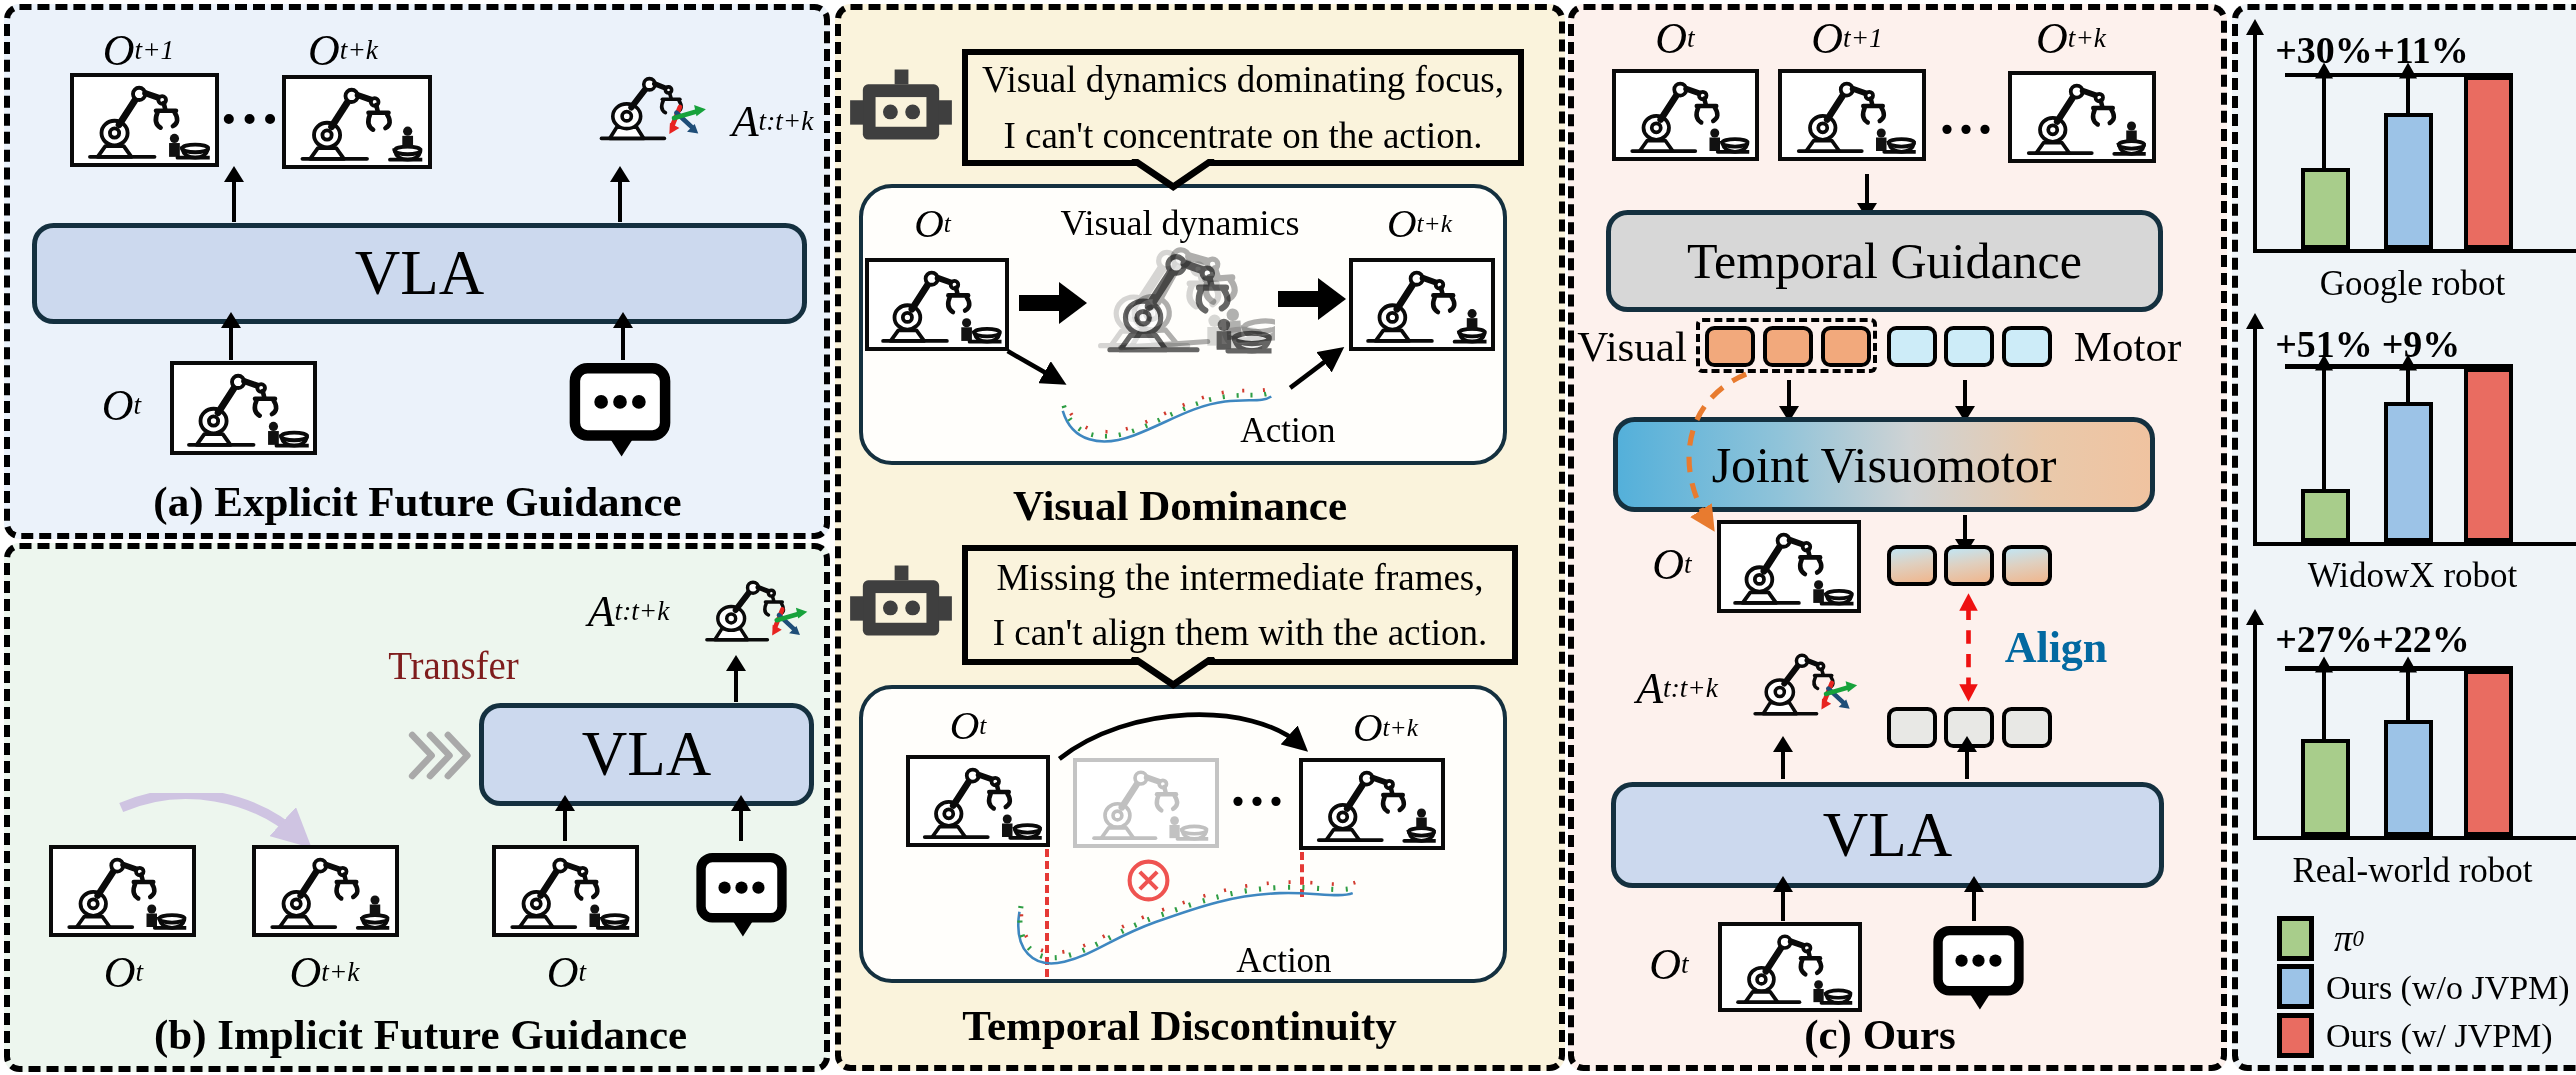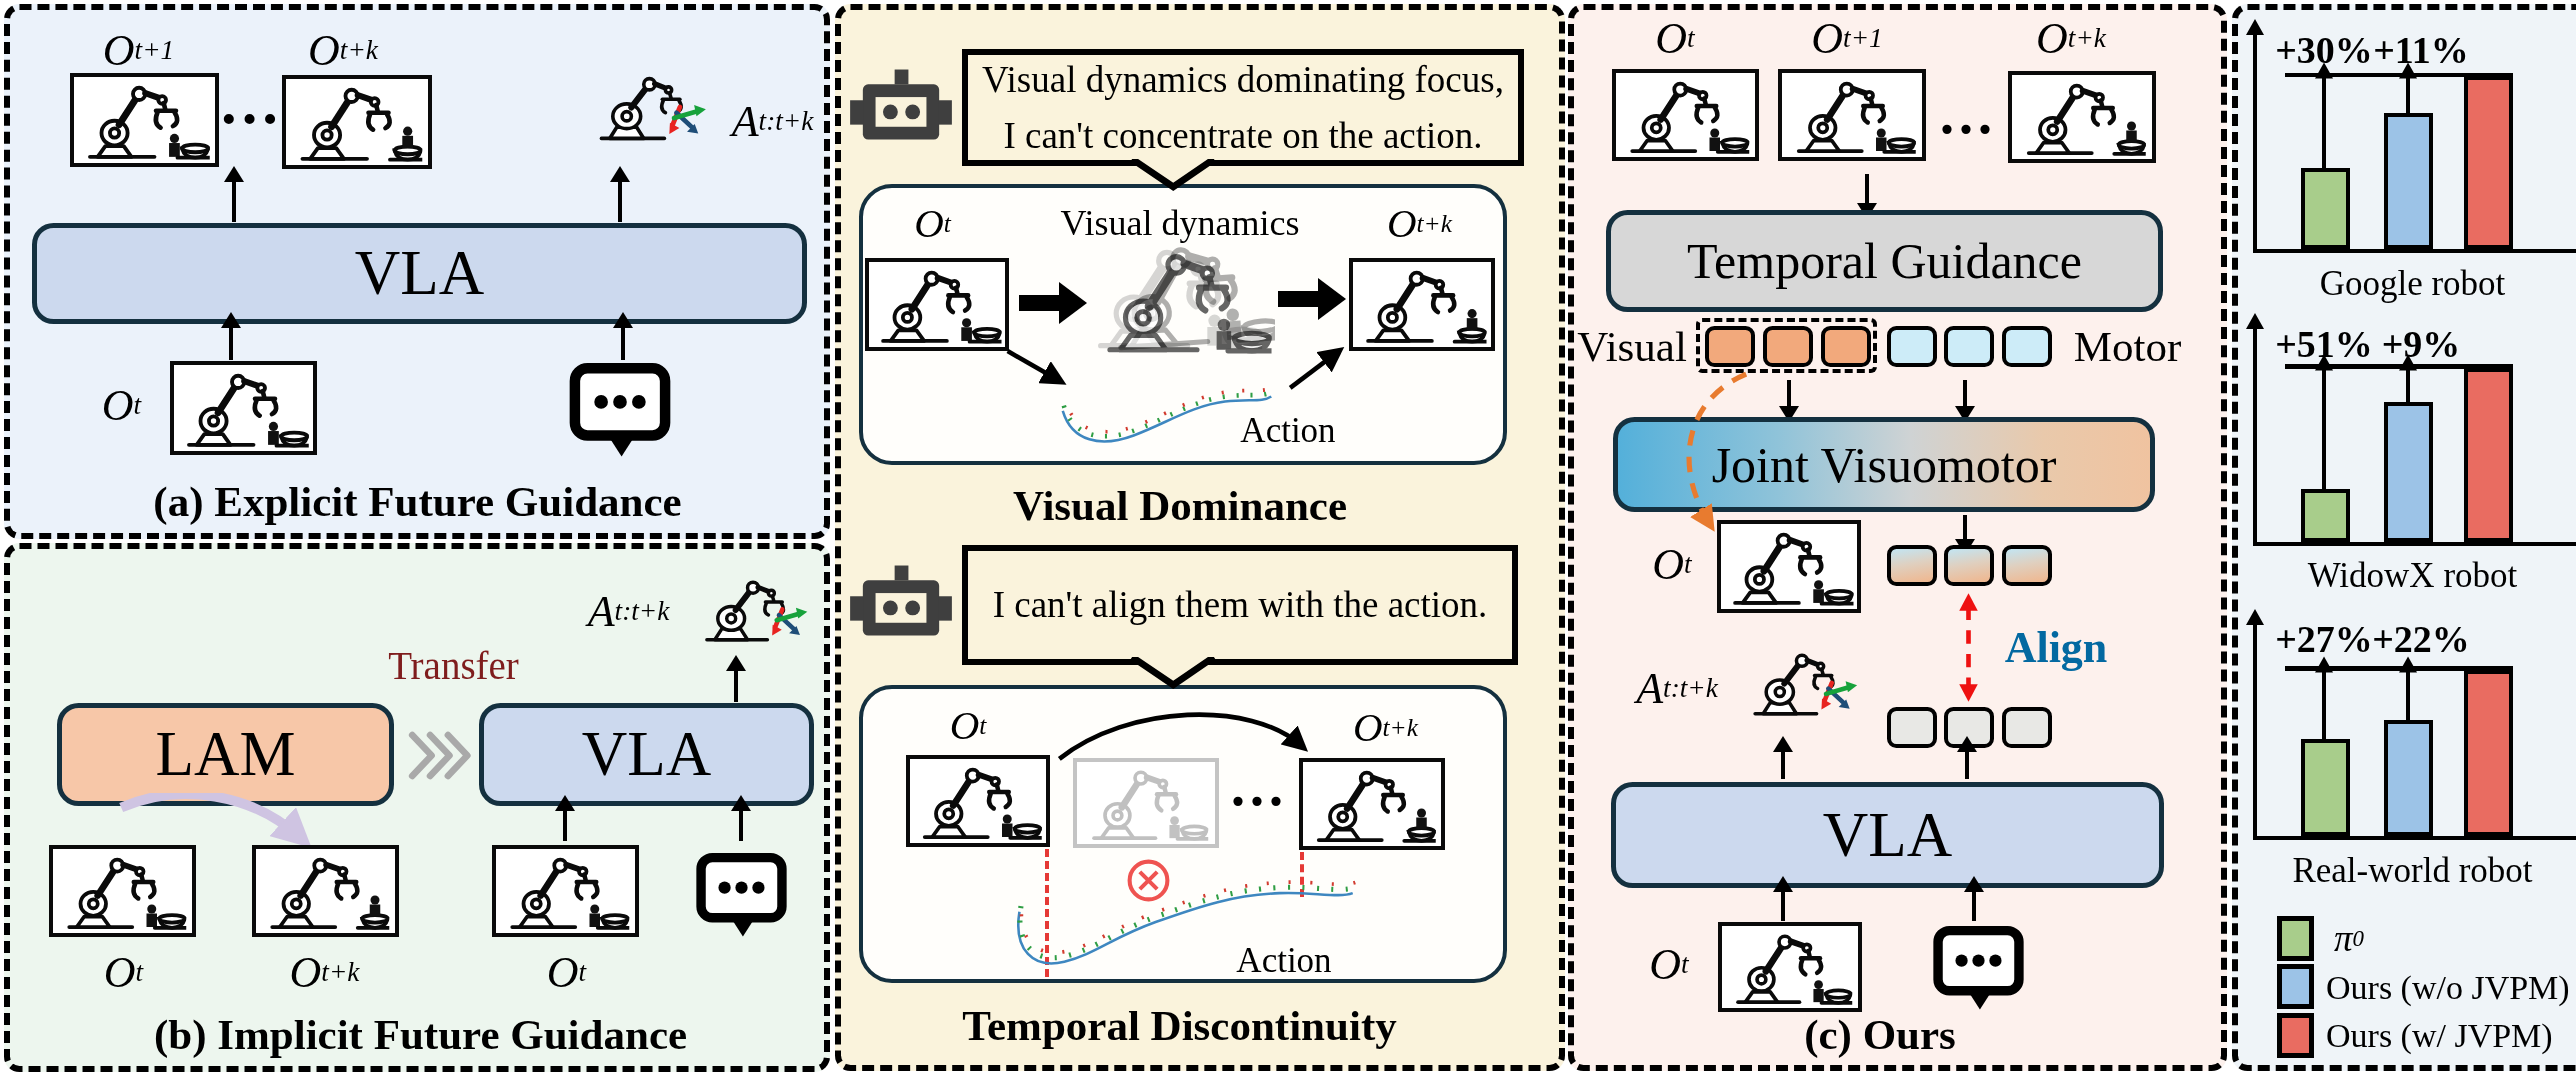--- a/index.html
+++ b/index.html
@@ -253,23 +253,20 @@
     <use href="#armonly" x="0" y="10" width="190" height="135"></use>
     <use href="#rgbarr" x="155" y="70" width="80" height="80"></use>
   </svg>
 
   <div class="lbl graytext" style="left:361px;top:643px;width:185px;height:44px;font-size:39px">
     <span>Transfer</span>
   </div>
 
   <div class="varrow up" style="left:734px;top:670px;height:32px"></div>
 
-  <div class="module" style="left:57px;top:703px;width:337px;height:103px;background:#f7c7a8">
-    <span>LAM</span>
-  </div>
   <svg class="abs" style="left:407px;top:731px;width:64px;height:49px" viewBox="0 0 125 96">
     <g stroke="#a9a9a9" stroke-width="13" fill="none" stroke-linecap="round" stroke-linejoin="round">
       <path d="M10,8 L48,48 L10,88"></path>
         <path d="M45,8 L83,48 L45,88"></path>
         <path d="M80,8 L118,48 L80,88"></path>
     </g>
   </svg>
   <div class="module" style="left:479px;top:703px;width:335px;height:103px;background:#ccd9ee">
     <span>VLA</span>
   </div>
@@ -378,20 +375,21 @@
   </div>
 
   <div class="lbl stitle" style="left:974px;top:482px;width:412px;height:47px">
     <span>Visual Dominance</span>
   </div>
 
   <svg class="abs" style="left:848px;top:563px;width:106px;height:75px" viewBox="0 0 200 140">
       <use href="#bothead"></use>
     </svg>
   <div class="speechbox" style="left:962px;top:545px;width:556px;height:120px">
+    <span>Missing the intermediate frames,</span>
     <span>I can't align them with the action.</span>
   </div>
   <svg class="abs" style="left:1128px;top:657px;width:90px;height:32px;z-index:3" viewBox="0 0 175 62" preserveAspectRatio="none">
     <polygon points="8,0 167,0 88,54" fill="#faf3dc"></polygon>
     <path d="M8,0 L88,54 L167,0" fill="none" stroke="#000" stroke-width="13"></path>
   </svg>
 
   <div class="roundbox" style="left:859px;top:685px;width:648px;height:298px"></div>
   <div class="lbl math" style="left:927px;top:703px;width:82px;height:44px;font-size:41px">
     <span>O</span>

